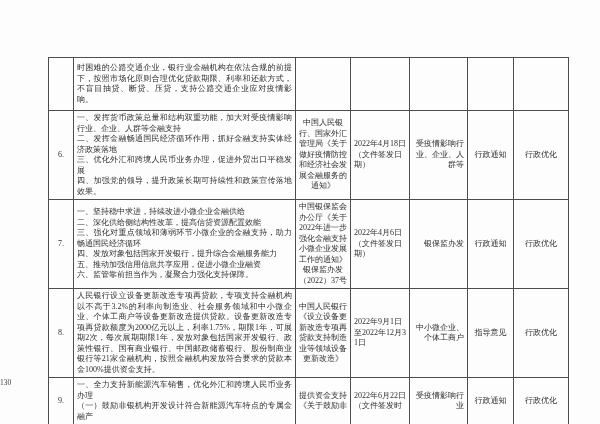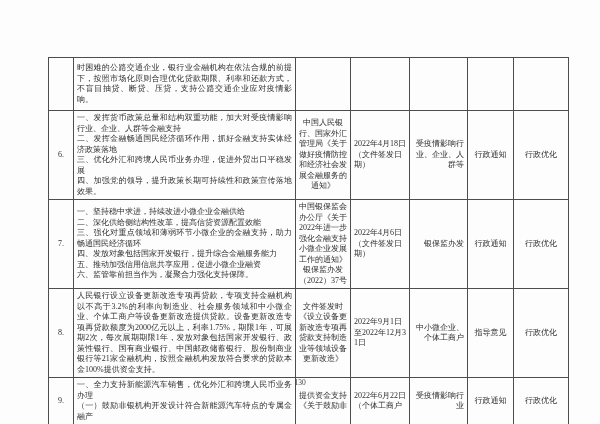--- a/index.html
+++ b/index.html
@@ -40,21 +40,20 @@
   td.type, td.cat { text-align: center; }
   tr.r0 { height: 53px; }
   tr.r1 { height: 62px; }
   tr.r2 { height: 83px; }
   tr.r3 { height: 81px; }
   tr.r4 { height: 35px; }
   .page-number {
     position: absolute;
     left: 0; right: 0;
     top: 378px;
-    text-align: center;
     font-size: 7.5px;
     color: #444;
   }
 </style>
 </head>
 <body>
 
 <div class="page">
 
   <table class="policy">
@@ -99,32 +98,32 @@
 六、监管靠前担当作为，凝聚合力强化支持保障。</td>
         <td class="doc">中国银保监会办公厅《关于2022年进一步强化金融支持小微企业发展工作的通知》银保监办发（2022）37号</td>
         <td class="date">2022年4月6日（文件签发日期）</td>
         <td class="target">银保监办发</td>
         <td class="type">行政通知</td>
         <td class="cat">行政优化</td>
       </tr>
       <tr class="r3">
         <td class="num">8.</td>
         <td class="content">人民银行设立设备更新改造专项再贷款，专项支持金融机构以不高于3.2%的利率向制造业、社会服务领域和中小微企业、个体工商户等设备更新改造提供贷款。设备更新改造专项再贷款额度为2000亿元以上，利率1.75%，期限1年，可展期2次，每次展期期限1年，发放对象包括国家开发银行、政策性银行、国有商业银行、中国邮政储蓄银行、股份制商业银行等21家金融机构，按照金融机构发放符合要求的贷款本金100%提供资金支持。</td>
-        <td class="doc">文件签发时《设立设备更新改造专项再贷款支持制造业等领域设备更新改造》</td>
+        <td class="doc">中国人民银行《设立设备更新改造专项再贷款支持制造业等领域设备更新改造》</td>
         <td class="date">2022年9月1日至2022年12月31日</td>
         <td class="target">中小微企业、个体工商户</td>
         <td class="type">指导意见</td>
         <td class="cat">行政优化</td>
       </tr>
       <tr class="r4">
         <td class="num">9.</td>
         <td class="content">一、全力支持新能源汽车销售，优化外汇和跨境人民币业务办理
 （一）鼓励非银机构开发设计符合新能源汽车特点的专属金融产</td>
         <td class="doc">提供资金支持《关于鼓励非</td>
-        <td class="date">2022年6月22日（个体工商户</td>
+        <td class="date">2022年6月22日（文件签发时</td>
         <td class="target">受疫情影响行业</td>
         <td class="type">行政通知</td>
         <td class="cat">行政优化</td>
       </tr>
     </tbody>
   </table>
 
   <div class="page-number">130</div>
 
 </div>

